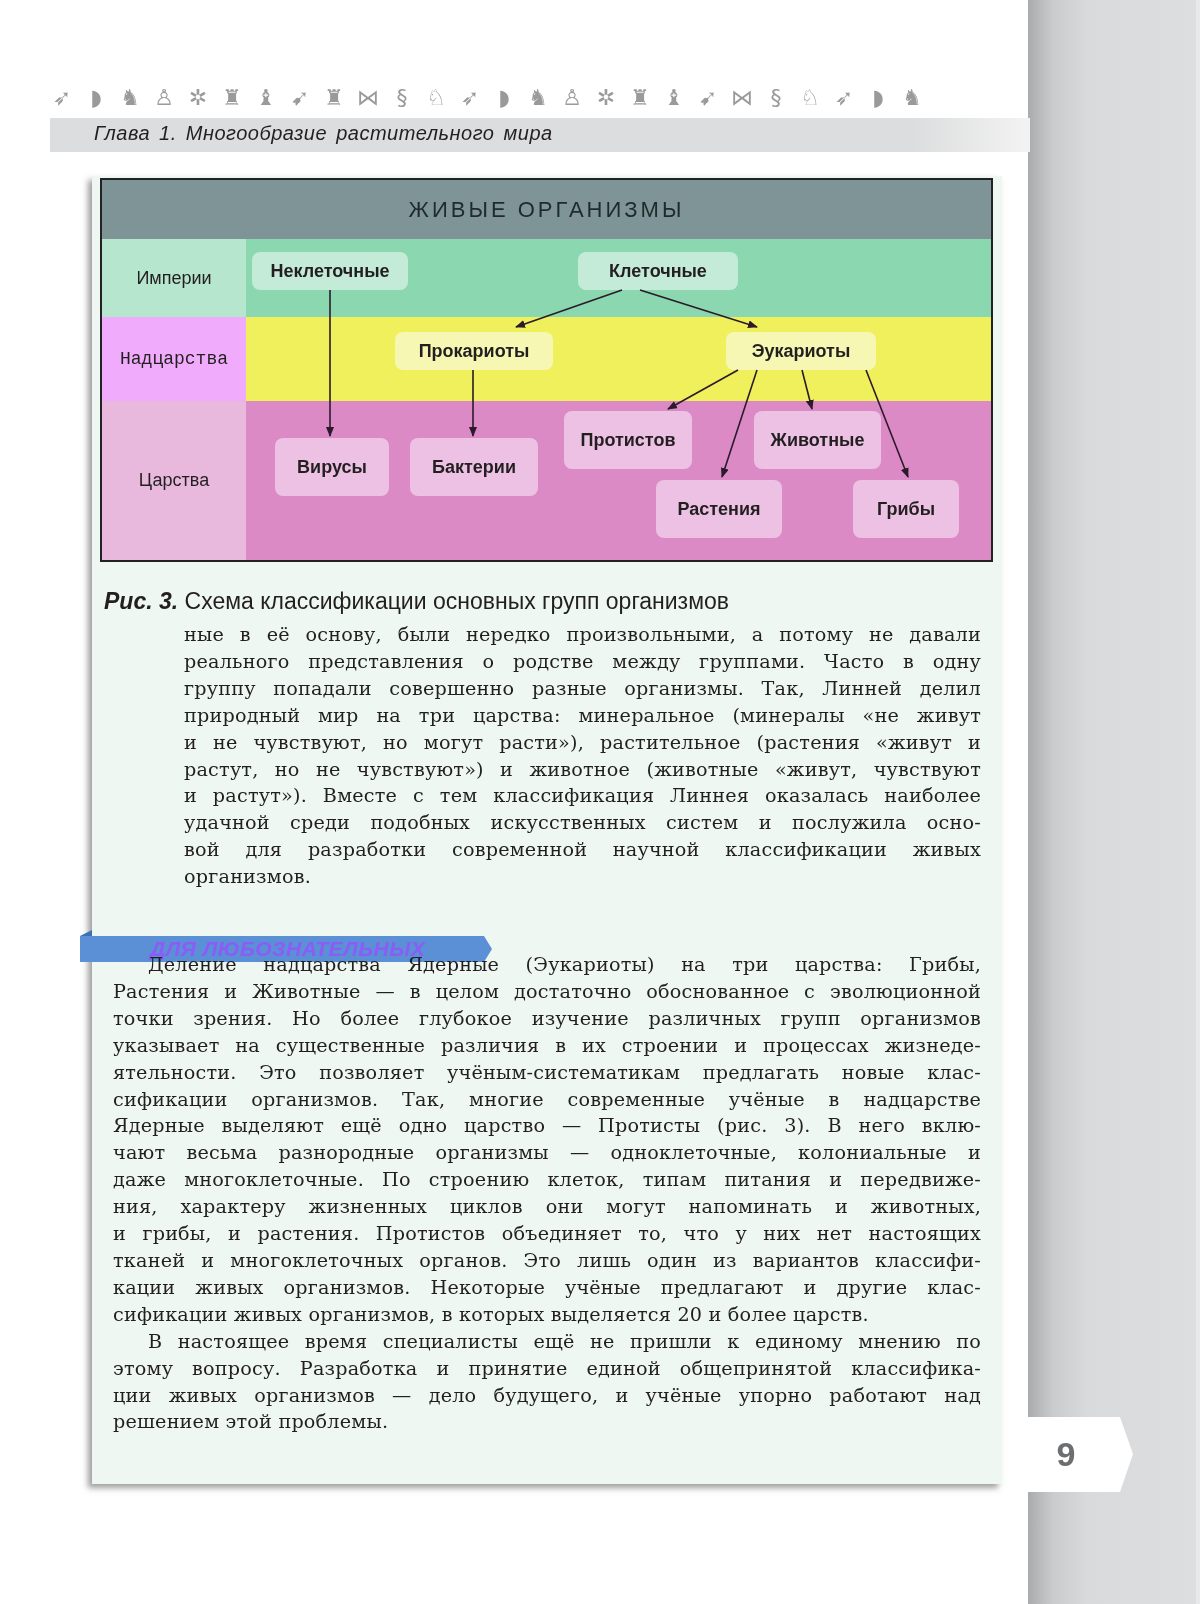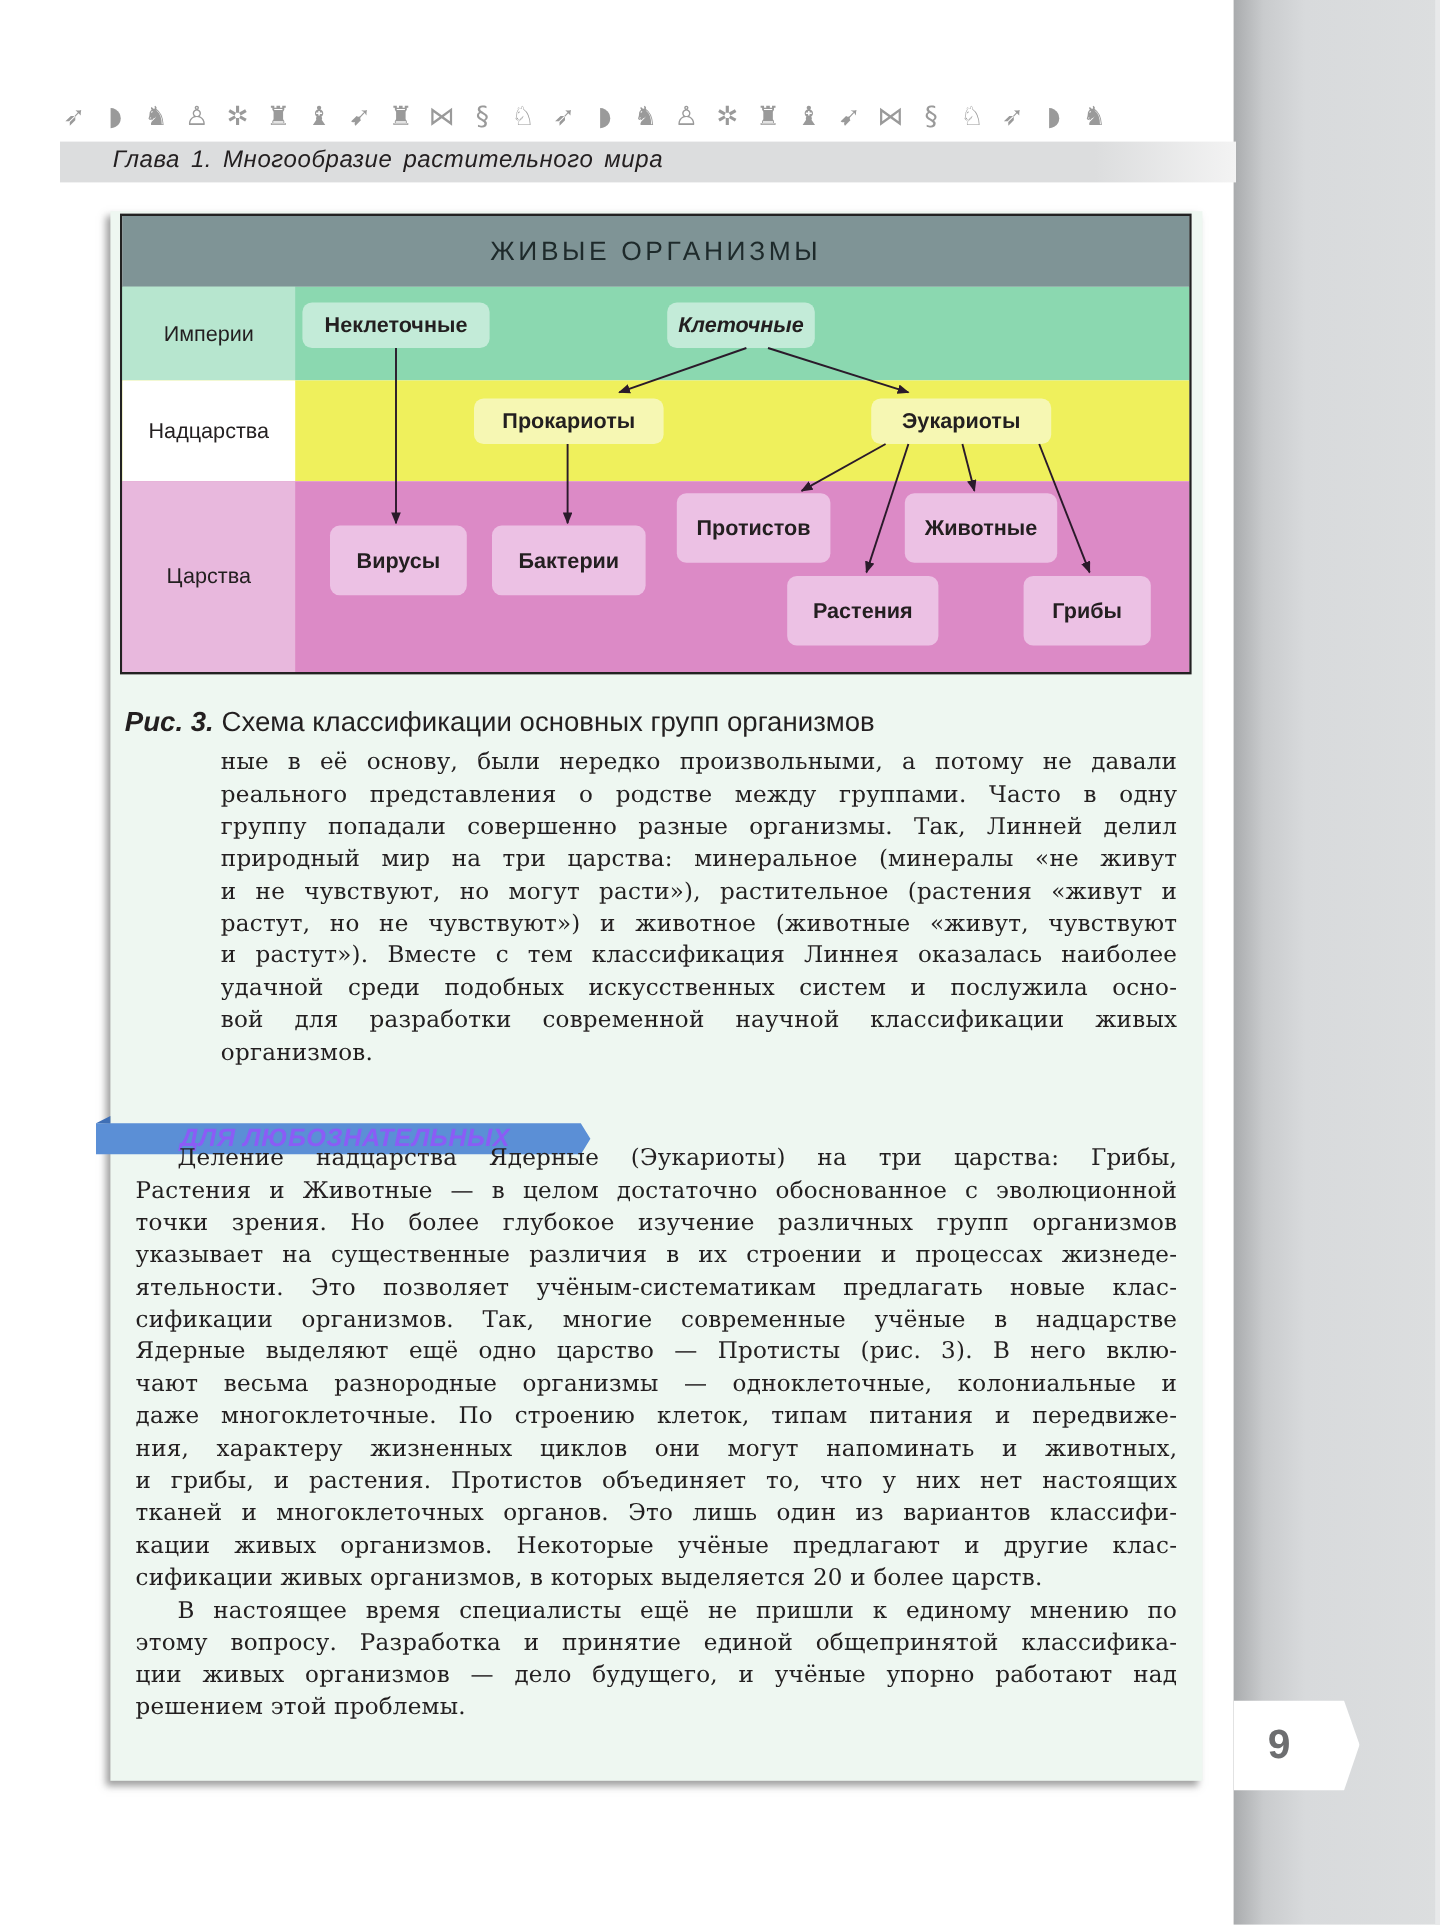--- a/index.html
+++ b/index.html
@@ -53,21 +53,21 @@
   }
   .row { position: absolute; left: 0; width: 889px; }
   .row-label {
     position: absolute; left: 0; top: 0; width: 144px; height: 100%;
     display: flex; align-items: center; justify-content: center;
     font-size: 18px; color: #231f20;
   }
   .row-empire { top: 59px; height: 78px; background: #8bd8b0; }
   .row-empire .row-label { background: #b7e6cf; }
   .row-superkingdom { top: 137px; height: 84px; background: #eff05c; }
-  .row-superkingdom .row-label { background: #ffffff; }
+  .row-superkingdom .row-label { background: #f0abfc; font-family: Liberation Mono, monospace; }
   .row-kingdom { top: 221px; height: 159px; background: #dc8ac6; }
   .row-kingdom .row-label { background: #e8b8dd; }
 
   .node {
     position: absolute; border-radius: 8px;
     display: flex; align-items: center; justify-content: center;
     font-family: "Liberation Sans", sans-serif; font-weight: bold; font-size: 18px; color: #231f20;
   }
   .node-empire { background: #c3ebd8; height: 38px; }
   .node-super { background: #f6f7b3; height: 38px; }
@@ -164,21 +164,21 @@
     <div class="row-label">Империи</div>
   </div>
   <div class="row row-superkingdom">
     <div class="row-label">Надцарства</div>
   </div>
   <div class="row row-kingdom">
     <div class="row-label">Царства</div>
   </div>
 
   <div class="node node-empire" style="left:150px; top:72px; width:156px;">Неклеточные</div>
-  <div class="node node-empire" style="left:454px; top:72px; width:123px;font-style:italic;">Клеточные</div>
+  <div class="node node-empire" style="left:476px; top:72px; width:160px;">Клеточные</div>
 
   <div class="node node-super" style="left:293px; top:152px; width:158px;">Прокариоты</div>
   <div class="node node-super" style="left:624px; top:152px; width:150px;">Эукариоты</div>
 
   <div class="node node-kingdom" style="left:173px; top:258px; width:114px;">Вирусы</div>
   <div class="node node-kingdom" style="left:308px; top:258px; width:128px;">Бактерии</div>
   <div class="node node-kingdom" style="left:462px; top:231px; width:128px;">Протистов</div>
   <div class="node node-kingdom" style="left:652px; top:231px; width:127px;">Животные</div>
   <div class="node node-kingdom" style="left:554px; top:300px; width:126px;">Растения</div>
   <div class="node node-kingdom" style="left:751px; top:300px; width:106px;">Грибы</div>

